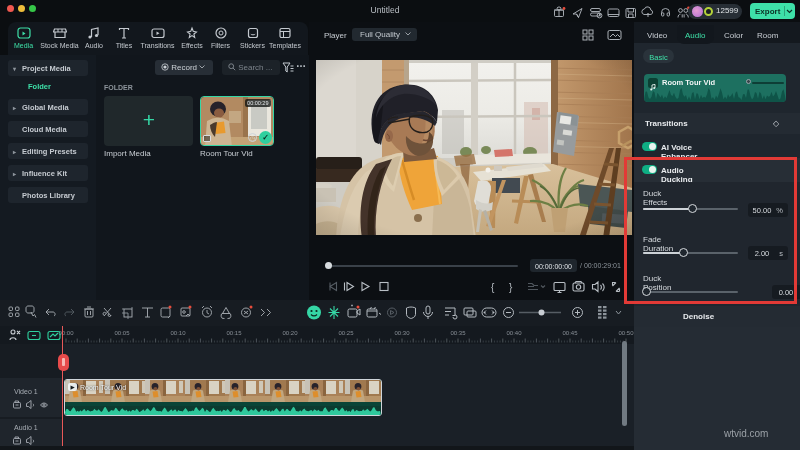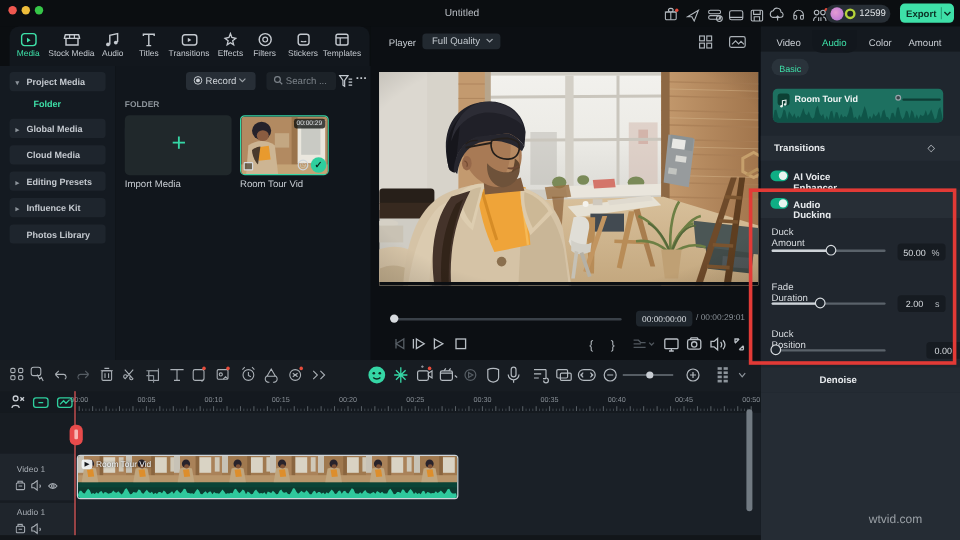--- a/index.html
+++ b/index.html
@@ -407,21 +407,21 @@
  </g>
 </svg></div>
 
 <div class="abs" style="left:634px;top:22px;width:166px;height:428px;background:#14191f;"></div>
 <div class="abs" style="left:634px;top:43px;width:166px;height:407px;background:#1f262e;"></div>
 
 <div class="abs" style="left:677px;top:25px;width:37px;height:19px;background:#12171d;border-radius:0 0 7px 7px;"></div>
 <div class="abs" style="left:647px;top:31px;color:#c8cdd3;font-size:8px;">Video</div>
 <div class="abs" style="left:685px;top:31px;color:#3ee0a8;font-size:8px;">Audio</div>
 <div class="abs" style="left:724px;top:31px;color:#c8cdd3;font-size:8px;">Color</div>
-<div class="abs" style="left:757px;top:31px;color:#c8cdd3;font-size:8px;">Amount</div>
+<div class="abs" style="left:757px;top:31px;color:#c8cdd3;font-size:8px;">Room</div>
 
 <div class="abs" style="left:643px;top:49px;width:31px;height:14px;background:#2a333b;border-radius:7px;color:#3ee0a8;font-size:7.5px;text-align:center;padding-top:3.5px;">Basic</div>
 
 <div class="abs" id="wavecard" style="left:644px;top:74px;width:142px;height:28px;background:#1d7060;border-radius:4px;overflow:hidden;"><svg width="142" height="28" viewBox="0 0 142 28">
         <path d="M0 28 L0 26 L1.5 17.68910402467276 L3 17.49468167765057 L4.5 23.60077292645395 L6 25.09149453649587 L7.5 22.821789427882866 L9 17.104072808558833 L10.5 18.34131201838112 L12 25.334629311078317 L13.5 18.80984486473292 L15 21.035158980847605 L16.5 23.55665707621138 L18 20.377153612249085 L19.5 24.737580108555036 L21 22.148007211579493 L22.5 24.165280326310988 L24 20.141763306541563 L25.5 16.05502358377437 L27 21.066026370500328 L28.5 22.07779046482055 L30 18.81092088475615 L31.5 23.01541524825543 L33 24.980478256116875 L34.5 23.800229914100512 L36 16.29233435309497 L37.5 13.859467527672951 L39 20.383473705246317 L40.5 22.84441565051522 L42 20.88203901358324 L43.5 25.98908174478629 L45 22.29393883954865 L46.5 25.97419840754179 L48 19.047852465849655 L49.5 18.07303510684492 L51 25.248996816899652 L52.5 19.288582026456268 L54 19.817556238020686 L55.5 25.16556456550687 L57 20.76452651851159 L58.5 23.967106546061444 L60 22.639360118597317 L61.5 23.720290935823943 L63 20.220036252788937 L64.5 13.886154264624476 L66 16.45068360073029 L67.5 24.64525890425549 L69 23.007584953354165 L70.5 25.765592637471116 L72 21.448669608413784 L73.5 24.066518926078057 L75 19.476201065564503 L76.5 14.365314003395463 L78 18.395827627524035 L79.5 25.364503546784015 L81 22.41836762363945 L82.5 24.991141665809685 L84 20.36125811282217 L85.5 22.9802063339201 L87 21.68003621830466 L88.5 18.90980430021572 L90 24.905260241134023 L91.5 18.767517929835996 L93 17.287151314370348 L94.5 23.25613549076932 L96 23.702785497848232 L97.5 25.9992391874015 L99 20.20222802896317 L100.5 20.007549338970506 L102 24.075936855529076 L103.5 15.716189456804297 L105 15.402783698429227 L106.5 22.00459526468765 L108 25.522925515556533 L109.5 23.487910767389657 L111 18.117244959720786 L112.5 19.109789732206245 L114 24.658499060611504 L115.5 17.710750294253735 L117 19.458723966049003 L118.5 25.01854491113114 L120 21.193239241193027 L121.5 25.135444585369147 L123 21.398755452056438 L124.5 22.636917377713306 L126 22.07660692356385 L127.5 17.742107811994263 L129 22.3803293746334 L130.5 20.67190828508885 L132 17.01841015884264 L133.5 21.296098788194925 L135 25.781803962179218 L136.5 24.253548729674645 L138 17.516192927188897 L139.5 15.191868443041397 L141 21.755900577660764 L142 28 Z" fill="#0f5448"></path>
       </svg><div style="position:absolute;left:4px;top:4px;width:10px;height:10px;background:#0c4034;border-radius:2.5px;"><svg width="10" height="10" viewBox="0 0 10 10">
           <path d="M4 7.5V3l3-0.6V6" fill="none" stroke="#e8f2ef" stroke-width="0.9"></path>
           <circle cx="3.2" cy="7.5" r="1" fill="#e8f2ef"></circle>
           <circle cx="6.2" cy="6" r="1" fill="#e8f2ef"></circle>
         </svg></div><div style="position:absolute;left:18px;top:4px;color:#f0f4f4;font-size:7.5px;font-weight:bold;">Room Tour Vid</div><div style="position:absolute;left:108px;top:8px;width:32px;height:2px;background:#0e3e36;border-radius:1px;"></div><div style="position:absolute;left:102px;top:5px;width:5px;height:5px;border-radius:50%;background:#39454a;border:1.5px solid #9aa4aa;"></div></div>
@@ -435,21 +435,21 @@
     </div>
 <div class="abs" style="left:661px;top:143px;color:#e8ebee;font-size:8px;font-weight:bold;">AI Voice Enhancer <span style="color:#8d949b;font-weight:normal;font-size:7px;">ⓘ</span></div>
 
 <div class="abs" style="left:634px;top:158px;width:166px;height:24px;background:#272e36;"></div>
 <div class="abs toggle" style="left: 642px; top: 165px; width: 15px; height: 9px; background: rgb(15, 174, 132); border-radius: 5px;">
       <div style="position: absolute; right: 1px; top: 1px; width: 7px; height: 7px; border-radius: 50%; background: rgb(232, 245, 239);"></div>
     </div>
 <div class="abs" style="left:661px;top:166px;color:#e8ebee;font-size:8px;font-weight:bold;">Audio Ducking <span style="color:#8d949b;font-weight:normal;font-size:7px;">ⓘ</span></div>
 
 <div class="abs" style="left:634px;top:182px;width:166px;height:124px;background:#20262e;"></div>
-<div class="abs" style="left:643px;top:189px;color:#d7dbdf;font-size:8px;">Duck Amount</div>
+<div class="abs" style="left:643px;top:189px;color:#d7dbdf;font-size:8px;">Duck Effects</div>
 <div class="abs slider" style="left: 643px; top: 204px; width: 95px; height: 9px;">
       <div style="position: absolute; left: 0px; top: 4px; width: 95px; height: 1.5px; background: rgb(90, 98, 106); border-radius: 1px;"></div>
       <div style="position: absolute; left: 0px; top: 3.5px; width: 49.4px; height: 2px; background: rgb(205, 210, 215); border-radius: 1px;"></div>
       <div style="position: absolute; left: 45.4px; top: 0px; width: 9px; height: 9px; border-radius: 50%; background: rgb(31, 38, 46); border: 1.5px solid rgb(215, 219, 223);"></div>
     </div>
 <div class="abs valbox" style="left: 748px; top: 203px; width: 40px; height: 14px; background: rgb(22, 27, 33); border-radius: 3px; color: rgb(215, 219, 223); font-size: 7.5px; text-align: center; padding: 3px 12px 0px 0px; position: absolute;">50.00<span class="unit" style="position: absolute; right: 5px; top: 3px; color: rgb(185, 190, 196);">%</span></div>
 <div class="abs" style="left:643px;top:235px;color:#d7dbdf;font-size:8px;">Fade Duration</div>
 <div class="abs slider" style="left: 643px; top: 248px; width: 95px; height: 9px;">
       <div style="position: absolute; left: 0px; top: 4px; width: 95px; height: 1.5px; background: rgb(90, 98, 106); border-radius: 1px;"></div>
       <div style="position: absolute; left: 0px; top: 3.5px; width: 39.9px; height: 2px; background: rgb(205, 210, 215); border-radius: 1px;"></div>

